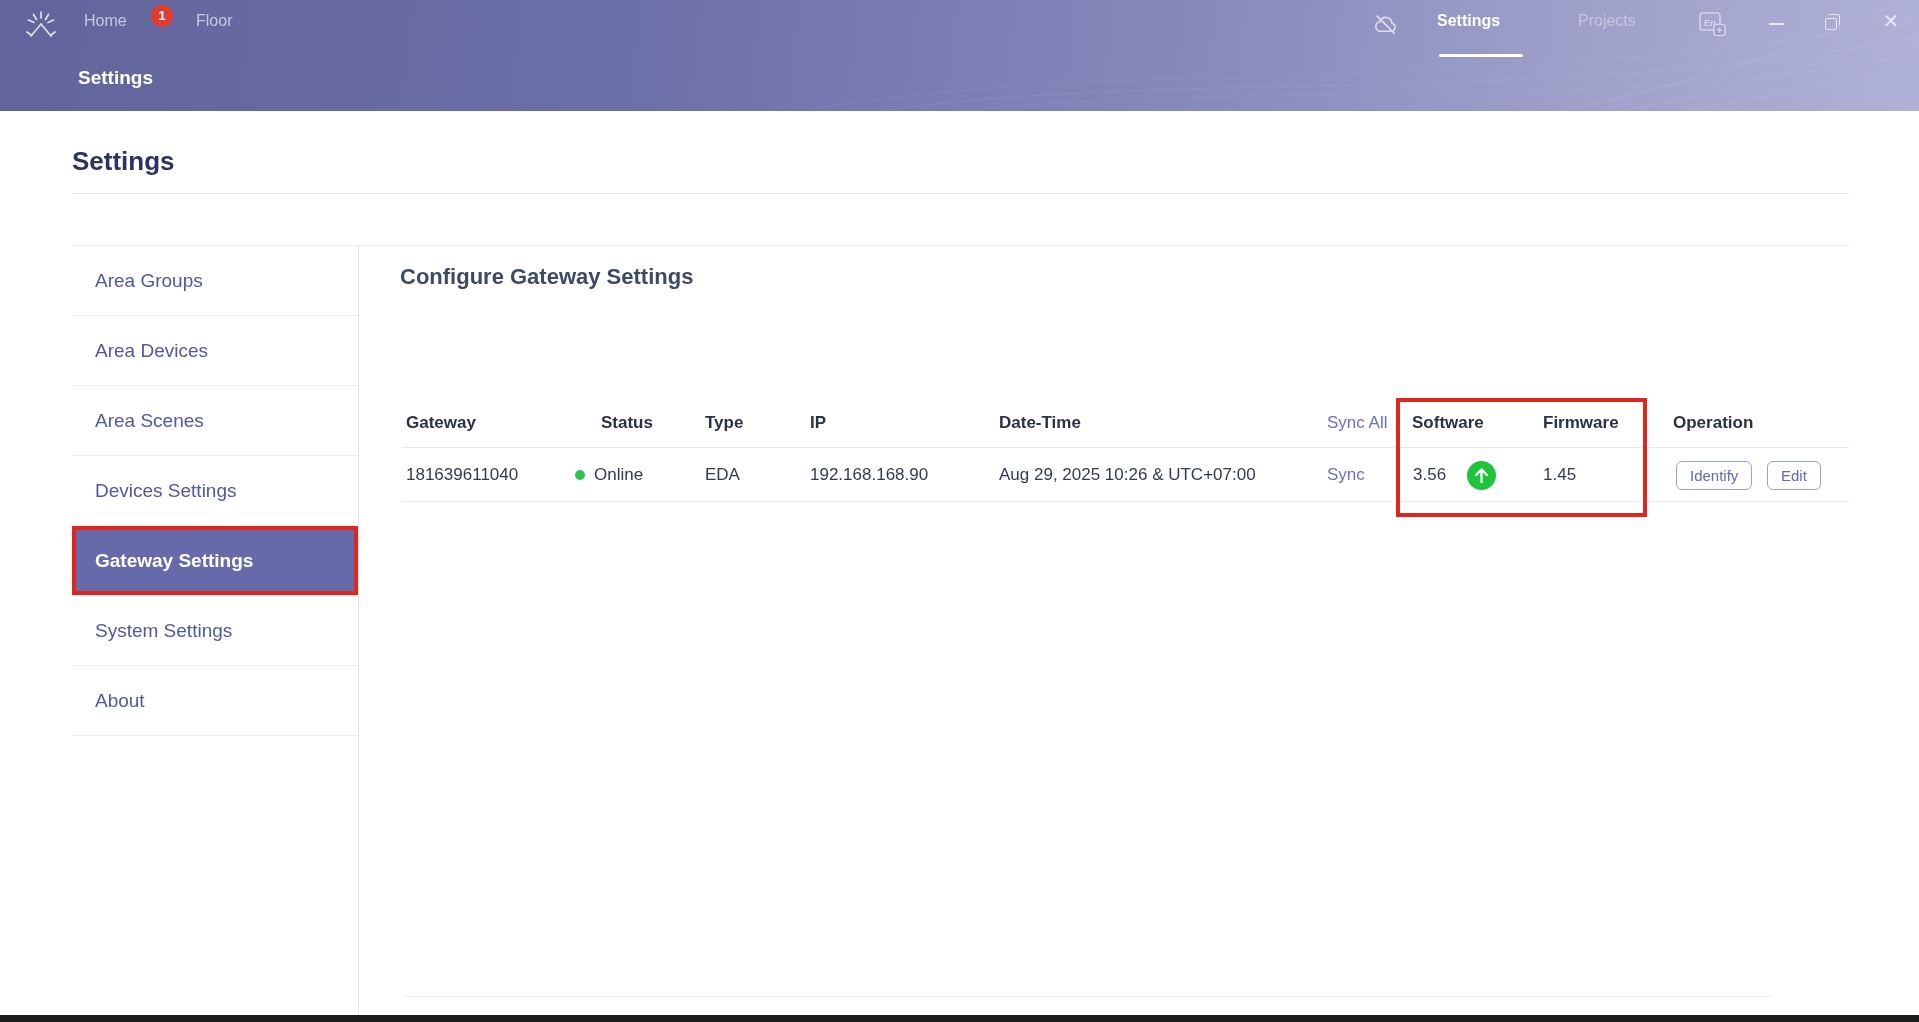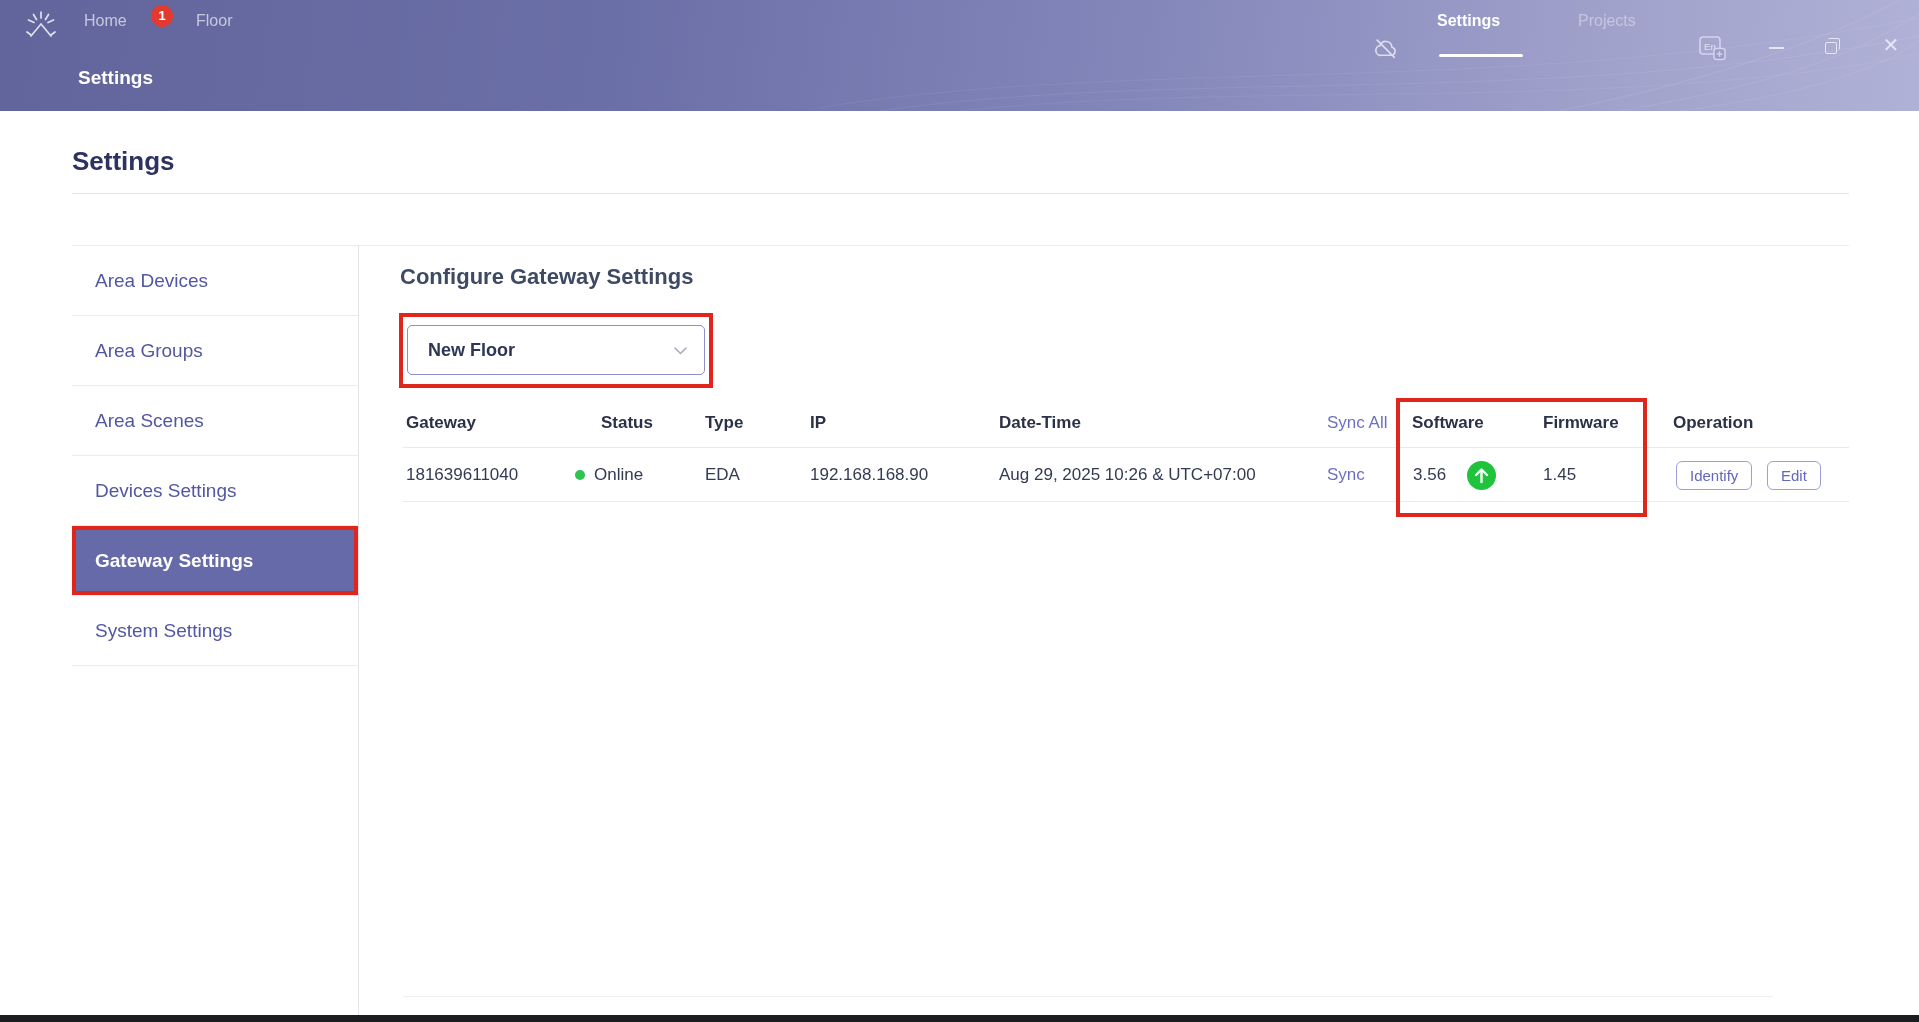--- a/index.html
+++ b/index.html
@@ -20,21 +20,21 @@
   .nav-item{ position:absolute; top:12px; font-size:16px; color:rgba(235,236,248,.72); cursor:pointer; }
   .nav-home{ left:84px; }
   .nav-floor{ left:196px; }
   .badge{
     position:absolute; left:151px; top:5px; width:22px; height:22px; border-radius:50%;
     background:#e23a2e; color:#fff; font-size:13px; font-weight:bold; text-align:center; line-height:22px;
   }
   .nav-settings{ left:1437px; color:#ffffff; font-weight:bold; }
   .nav-underline{ position:absolute; left:1439px; top:54px; width:84px; height:3px; background:#ffffff; border-radius:2px; }
   .nav-projects{ left:1578px; color:rgba(226,227,242,.55); }
-  .tb-icon{ position:absolute; cursor:pointer;margin-top:24px; }
+  .tb-icon{ position:absolute; cursor:pointer; }
   .icon-cloud{ left:1372px; top:12px; }
   .icon-lang{ left:1698px; top:11px; }
   .icon-min{ left:1766px; top:12px; width:22px; height:22px; }
   .icon-min i{ position:absolute; left:3px; top:11px; width:15px; height:2px; background:rgba(240,240,252,.85); }
   .icon-restore{ left:1822px; top:12px; width:22px; height:22px; }
   .icon-restore i{ position:absolute; left:3px; top:6px; width:12px; height:12px; border:1.6px solid rgba(240,240,252,.85); border-radius:2px; background:transparent;}
   .icon-restore i::before{ content:""; position:absolute; left:2px; top:-5px; width:11px; height:11px; border:1.6px solid rgba(240,240,252,.85); border-left:none; border-bottom:none; border-radius:2px;}
   .icon-close{ left:1878px; top:8px; width:26px; height:26px; color:rgba(240,240,252,.85); font-size:20px; line-height:26px; text-align:center; }
   .tb-row2-label{ position:absolute; left:78px; top:67px; font-size:19px; font-weight:bold; color:#ffffff; cursor:pointer; }
 
@@ -162,41 +162,32 @@
     </div>
 
     <span class="tb-row2-label">Settings</span>
   </header>
 
   <h1 class="page-title">Settings</h1>
   <div class="hdiv div-title"></div>
   <div class="hdiv div-panel"></div>
 
   <ul class="sidebar">
+    <li>Area Groups</li>
     <li>Area Devices</li>
-    <li>Area Groups</li>
     <li>Area Scenes</li>
     <li>Devices Settings</li>
     <li class="selected">Gateway Settings</li>
     <li>System Settings</li>
+    <li>About</li>
   </ul>
   <div class="vdiv-sidebar"></div>
 
   <h2 class="content-heading">Configure Gateway Settings</h2>
 
-  <div class="select-annotation">
-    <div class="floor-select">
-      <span class="val">New Floor</span>
-      <span class="chev">
-        <svg width="19" height="19" viewBox="0 0 19 19" fill="none" stroke="#a9adb8" stroke-width="1.6" stroke-linecap="round" stroke-linejoin="round">
-          <polyline points="4,7 9.5,12.5 15,7"></polyline>
-        </svg>
-      </span>
-    </div>
-  </div>
 
   <span class="th c-gateway">Gateway</span>
   <span class="th c-status">Status</span>
   <span class="th c-type">Type</span>
   <span class="th c-ip">IP</span>
   <span class="th c-datetime">Date-Time</span>
   <span class="th c-syncall link">Sync All</span>
   <span class="th c-software">Software</span>
   <span class="th c-firmware">Firmware</span>
   <span class="th c-operation">Operation</span>

